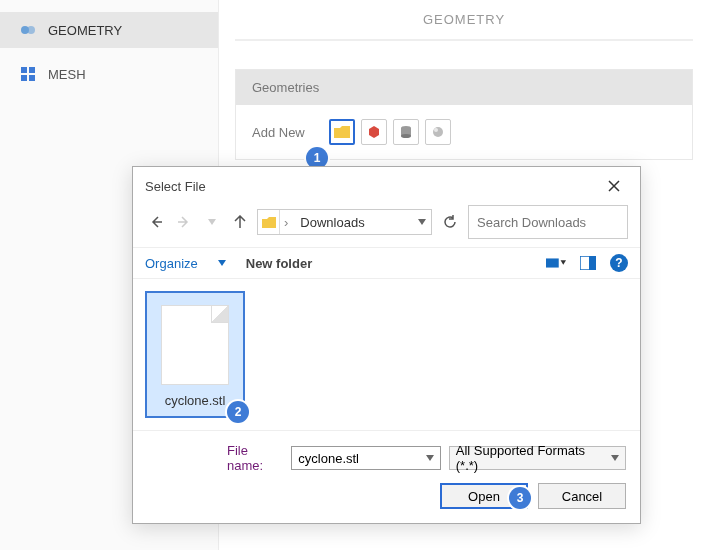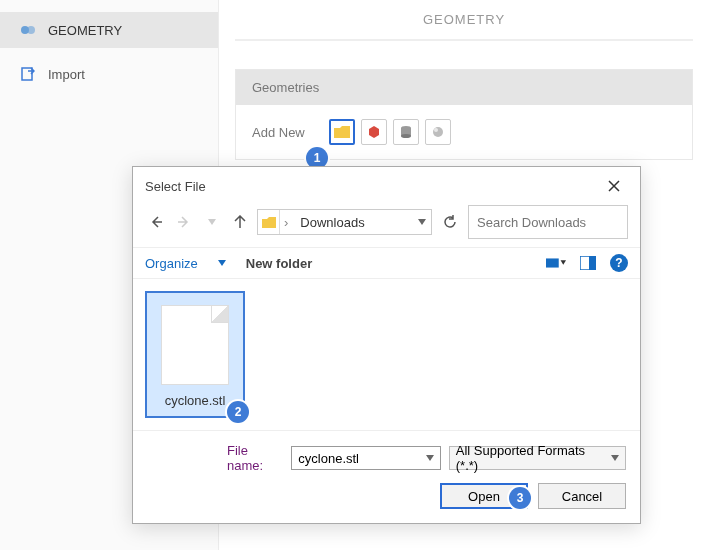--- a/index.html
+++ b/index.html
@@ -64,25 +64,27 @@
             <circle cx="5" cy="8" r="4" fill="#6aa1d8"></circle>
             <circle cx="11" cy="8" r="4" fill="#6aa1d8" fill-opacity="0.6"></circle>
           </svg>
       </span>
       <span>GEOMETRY</span>
     </div>
     <div class="side-group-2">
       <div class="side-item">
         <span class="ic">
           <svg width="14" height="14" viewBox="0 0 14 14">
-              <rect x="1" y="1" width="10" height="12" fill="none" stroke="#3e7bd6" stroke-width="1.5"></rect>
-              <path d="M7 4 L13 4 M10 1 L13 4 L10 7" fill="none" stroke="#3e7bd6" stroke-width="1.5"></path>
+              <rect x="0" y="0" width="6" height="6" fill="#3e7bd6"></rect>
+              <rect x="8" y="0" width="6" height="6" fill="#3e7bd6"></rect>
+              <rect x="0" y="8" width="6" height="6" fill="#3e7bd6"></rect>
+              <rect x="8" y="8" width="6" height="6" fill="#3e7bd6"></rect>
             </svg>
         </span>
-        <span>Import</span>
+        <span>MESH</span>
       </div>
     </div>
   </div>
 
   <div class="main">
     <div class="main-header">GEOMETRY</div>
     <div class="panel">
       <div class="panel-head">Geometries</div>
       <div class="panel-body">
         <span class="addnew-label">Add New</span>

